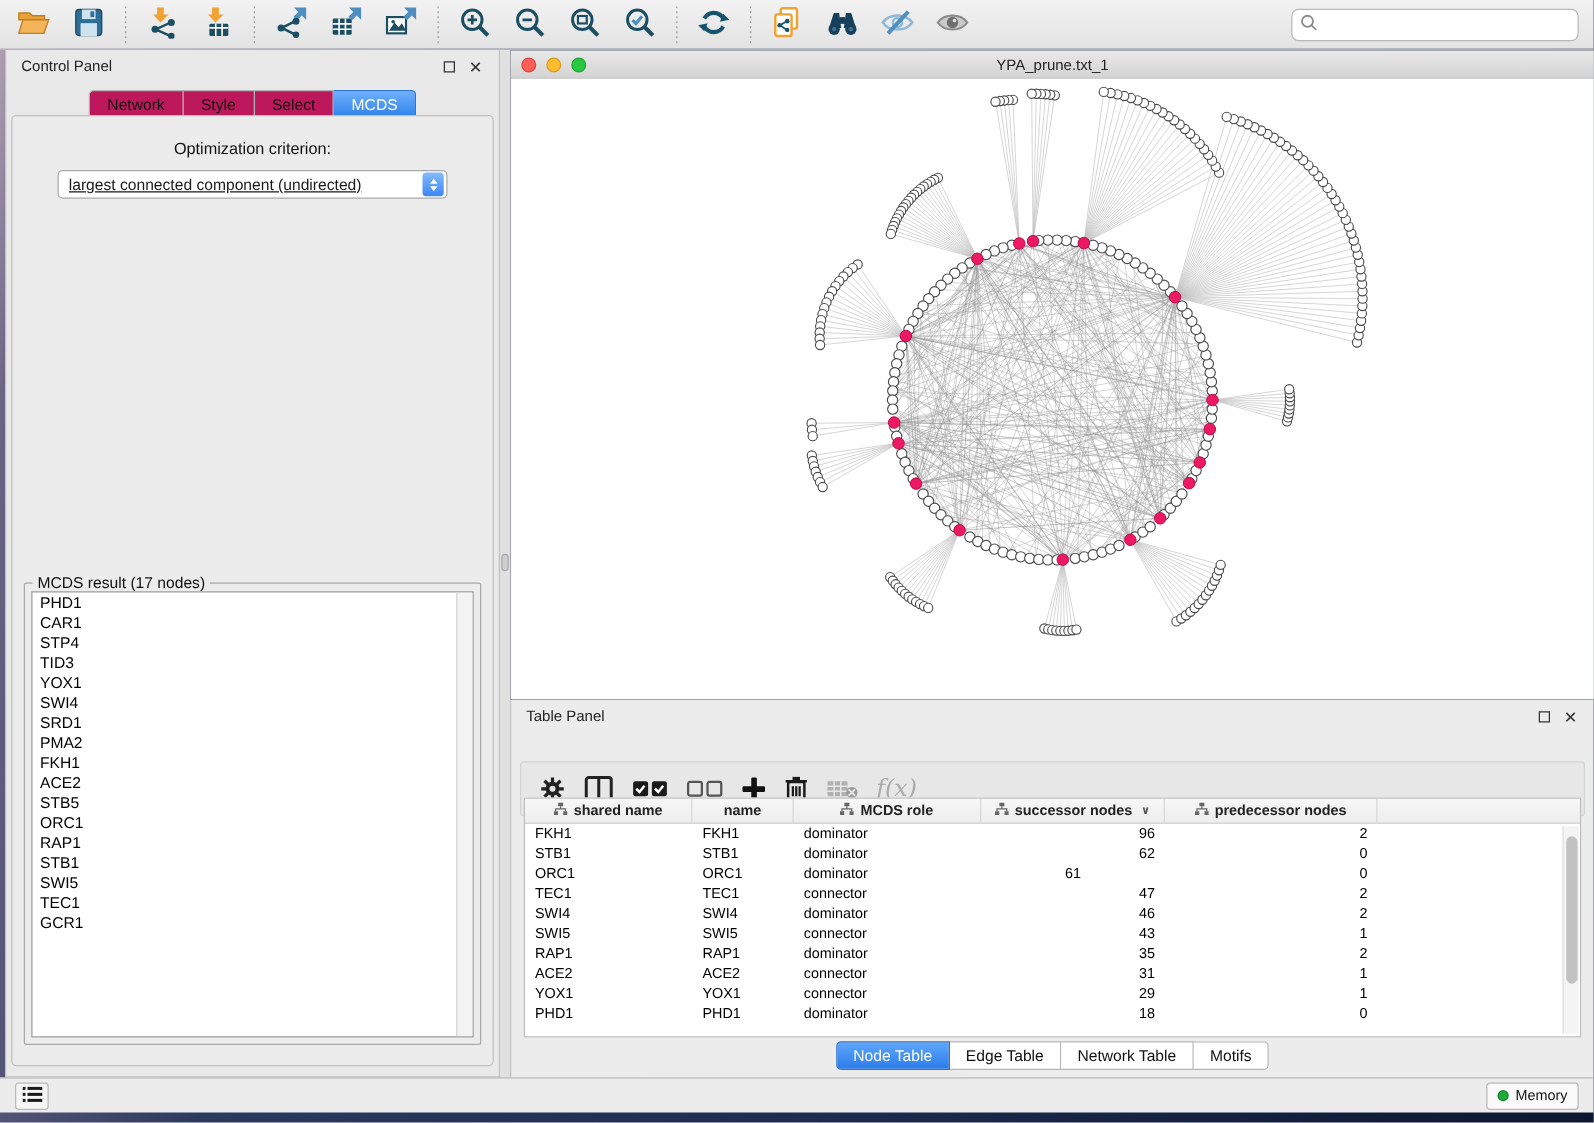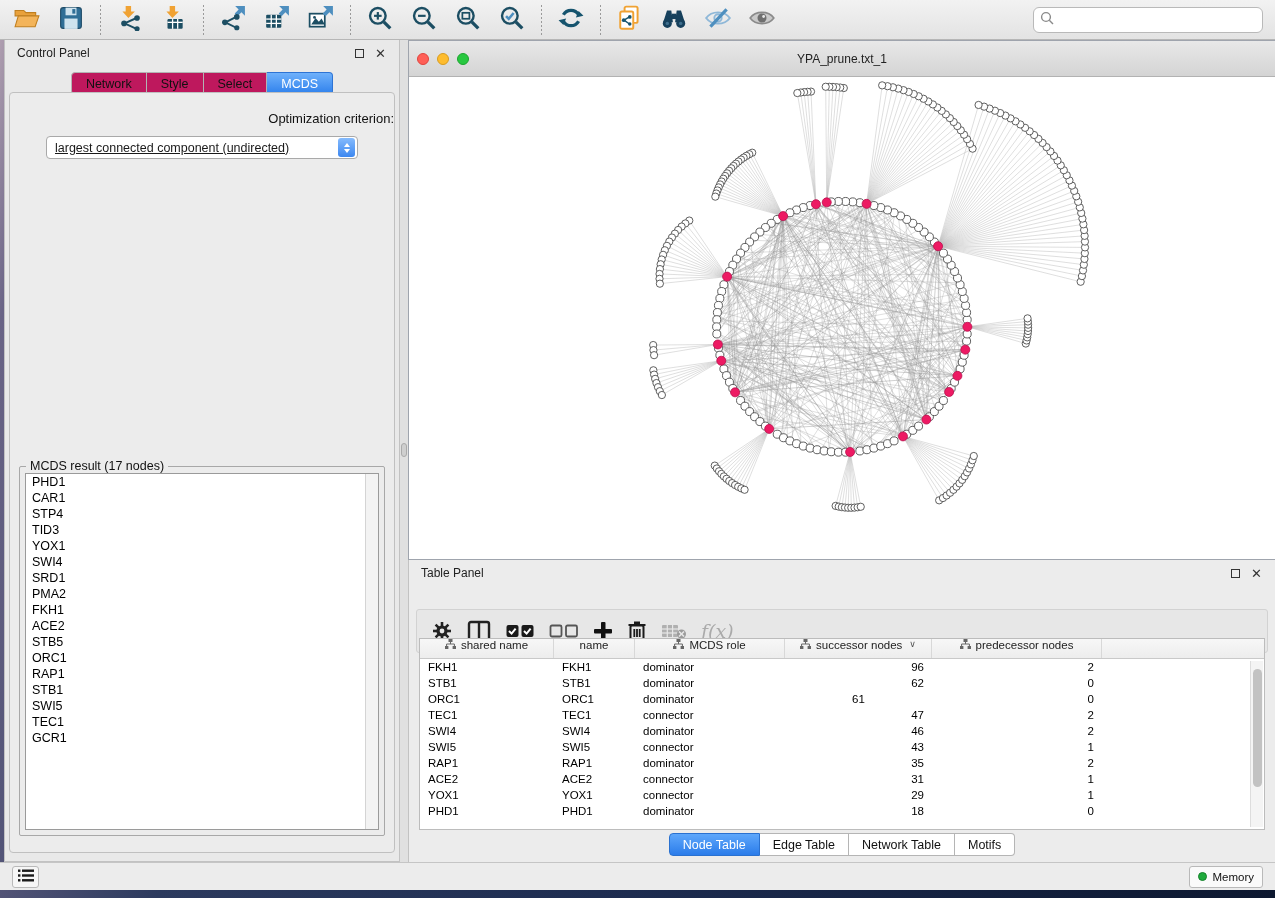--- a/index.html
+++ b/index.html
@@ -43,21 +43,21 @@
   
   .cp-tabs { display:flex; justify-content:center; margin-top:6px; }
   .cp-tab { height:23px; padding:0 14px; background:#be185d; border:1px solid #b3b3b3; border-left:none;
             display:flex; align-items:center; font-size:12.5px; color:#111; }
   .cp-tab:first-child { border-left:1px solid #b3b3b3; border-radius:4px 0 0 4px; }
   .cp-tab:last-child { border-radius:0 4px 4px 0; }
   .cp-tab.sel { background:linear-gradient(#6fb1fb,#2e80ec); color:#fff; border-color:#2e74d4; }
 
   .cp-card { position:absolute; left:4px; right:4px; top:52px; bottom:8px; background:#ececec;
              border:1px solid #c0c0c0; border-radius:4px; }
-  .opt-label { text-align:right; margin-top:18px; font-size:13px; color:#111; }
+  .opt-label { text-align:center; margin-top:18px; font-size:13px; color:#111; }
   .dropdown { margin:10px 36px 0 36px; height:23px; background:#fff; border:1px solid #a9a9a9; border-radius:4px;
               display:flex; align-items:center; padding-left:8px; font-size:12.5px; position:relative; }
   .dd-value { flex:1; white-space:nowrap; overflow:hidden;text-decoration:underline; }
   .dd-stepper { width:17px; height:19px; margin:0 2px; border-radius:3px; background:linear-gradient(#85bbfd,#3c87f0);
                 display:flex; flex-direction:column; align-items:center; justify-content:center; gap:2px; }
   .dd-stepper i { width:0; height:0; border-left:3.5px solid transparent; border-right:3.5px solid transparent; }
   .dd-stepper .up { border-bottom:4px solid #fff; }
   .dd-stepper .dn { border-top:4px solid #fff; }
   .btnrow { display:flex; justify-content:center; gap:12px; margin-top:12px; }
   .pushbtn { height:24px; padding:0 16px; background:linear-gradient(#ffffff,#f0f0f0); border:1px solid #b0b0b0;
@@ -67,42 +67,42 @@
   .result-group { position:absolute; left:9px; right:9px; top:373px; bottom:16px; border:1px solid #a8a8a8;
                   border-radius:2px; }
   .result-legend { position:absolute; top:-8px; left:6px; background:#ececec; padding:0 4px; font-size:12.5px; color:#111; }
   .result-list { position:absolute; inset:6px 5px 5px 5px; background:#fff; border:1px solid #9a9a9a; overflow:hidden; }
   .result-scroll { position:absolute; top:0; right:0; bottom:0; width:13px; background:#f3f3f3; border-left:1px solid #d4d4d4; }
   .result-item { height:16px; line-height:16px; padding-left:6px; font-size:12.5px; color:#000; }
 
   
   .netwin { height:520px; flex:none; background:#fff; border:1px solid #9fa4ad; border-right:none; display:flex;
             flex-direction:column; }
-  .net-titlebar { height:36px; background:linear-gradient(#e8e8e8,#d4d4d4); border-bottom:1px solid #b2b2b2;
+  .net-titlebar { height:22px; background:linear-gradient(#e8e8e8,#d4d4d4); border-bottom:1px solid #b2b2b2;
                   display:flex; align-items:center; padding:0 8px; position:relative; flex:none; }
   .tl { width:12px; height:12px; border-radius:50%; margin-right:8px; }
   .tl.red { background:#ff5f57; border:1px solid #e0443e; }
   .tl.yel { background:#febc2e; border:1px solid #d89c20; }
   .tl.grn { background:#28c840; border:1px solid #1da52f; }
   .net-title { position:absolute; left:0; right:0; text-align:center; font-size:12px; color:#222; pointer-events:none; }
   .net-canvas { flex:1; background:#fff; position:relative; }
   .net-canvas svg { position:absolute; inset:0; width:100%; height:100%; }
 
   
   .table-panel { flex:1; background:#ececec; position:relative; border-left:1px solid #c2c2c2; min-height:0; }
   .tp-toolbar { position:absolute; left:7px; right:7px; top:49px; height:44px; background:#e7e7e7;
                 border:1px solid #d2d2d2; border-radius:3px; display:flex; align-items:center; padding-left:14px; gap:14px; }
   .ticon { height:26px; display:flex; align-items:center; justify-content:center; }
   .fx { font-family:"DejaVu Serif", serif; font-style:italic; font-size:19px; color:#aaa; }
   .tablebox { position:absolute; left:10px; right:10px; top:78px; height:192px; background:#fff;
               border:1px solid #bcbcbc; overflow:hidden; }
   .thead { display:flex; height:20px; background:linear-gradient(#f7f7f7,#ededed); border-bottom:1px solid #c9c9c9;
            font-size:11.5px; color:#222; }
-  .th { display:flex; align-items:flex-start; justify-content:center; gap:5px; border-right:1px solid #d8d8d8;
-        position:relative; padding:0 4px; }
+  .th { display:flex; align-items:center; justify-content:center; gap:5px; border-right:1px solid #d8d8d8;
+        position:relative; padding:0 4px;font-weight:bold; }
   .th .sort { color:#555; font-size:9px; margin-left:2px; }
   .trow { display:flex; height:16px; font-size:11.5px; color:#000; align-items:center; }
   .td { padding:0 8px; white-space:nowrap; overflow:hidden; }
   .td.num { text-align:right; }
   .tscroll { position:absolute; top:22px; right:1px; bottom:2px; width:13px; background:#f4f4f4; border-left:1px solid #ddd; }
   .tthumb { position:absolute; left:1.5px; width:9px; top:8px; height:118px; background:#c2c2c2; border-radius:5px; }
   .tp-tabs { position:absolute; left:0; right:0; top:273px; display:flex; justify-content:center; }
   .tp-tab { height:23px; padding:0 13px; background:#fff; border:1px solid #b5b5b5; border-left:none;
             display:flex; align-items:center; font-size:12.5px; color:#111; }
   .tp-tab:first-child { border-left:1px solid #b5b5b5; border-radius:4px 0 0 4px; }

